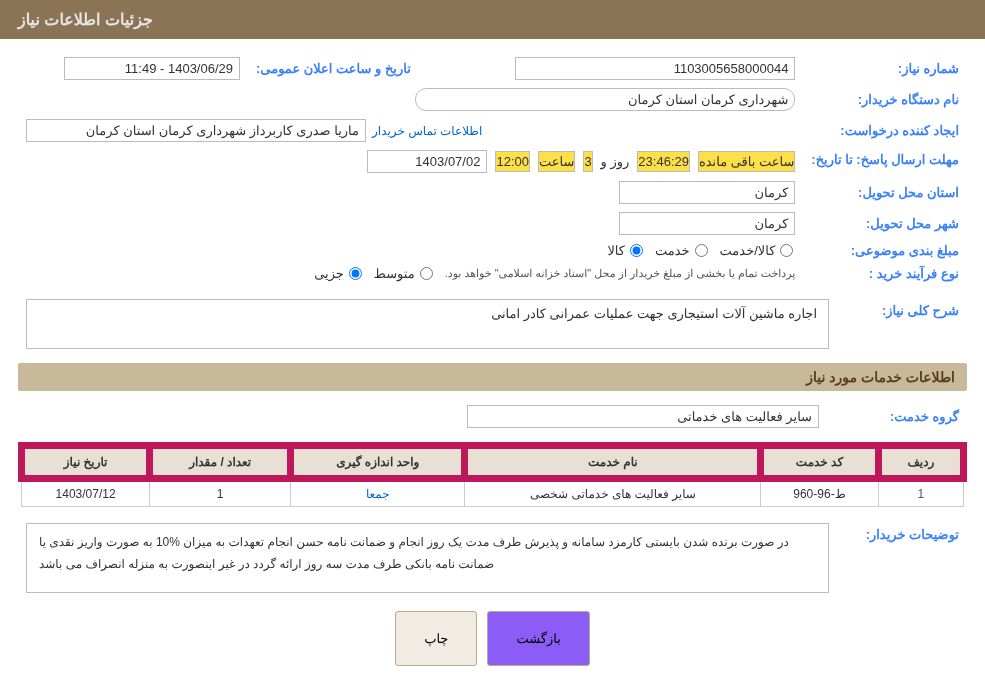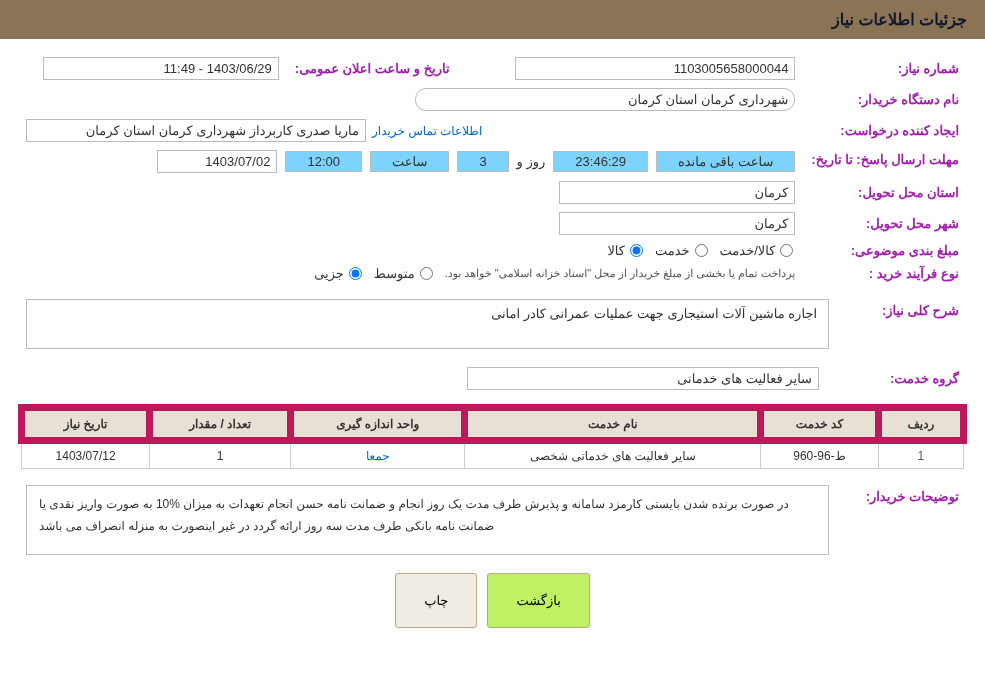--- a/index.html
+++ b/index.html
@@ -11,22 +11,22 @@
       color: #333;
     }
     .page-wrapper {
       max-width: 985px;
       margin: 0 auto;
       background: #fff;
       min-height: 691px;
     }
     .header-bar {
       background: #8B7355;
-      color: #0f172a;
-      text-align: right;
+      color: #e5e5e5;
+      text-align: left;
       padding: 10px 18px;
       font-size: 16px;
       font-weight: bold;
     }
     .main-content {
       padding: 14px 18px;
     }
     .section-title {
       background: #c8b99a;
       color: #5a3e1b;
@@ -39,42 +39,42 @@
     .info-table {
       width: 100%;
       border-collapse: collapse;
       margin-bottom: 10px;
     }
     .info-table td {
       padding: 4px 8px;
       vertical-align: middle;
     }
     .label-cell {
-      color: #a21caf;
+      color: #3b82f6;
       font-weight: bold;
       text-align: right;
       white-space: nowrap;
       width: 140px;
     }
     .value-cell {
       text-align: right;
     }
     .input-box {
       border: 1px solid #bbb;
       background: #fff;
       padding: 3px 6px;
       min-width: 120px;
       display: inline-block;
       text-align: right;
     }
     .input-wide {
       width: 280px;
     }
     .input-medium {
-      width: 236px;
+      width: 176px;
     }
     .input-small {
       width: 100px;
     }
     .contact-link {
       color: #0066cc;
       text-decoration: none;
       font-size: 12px;
     }
     .row-flex {
@@ -94,22 +94,22 @@
       gap: 3px;
     }
     .countdown-row {
       display: flex;
       align-items: center;
       gap: 8px;
       direction: rtl;
     }
     .countdown-box {
       border: 1px solid #bbb;
-      padding: 2px 21px;
-      background: #7dd3fc;
+      padding: 2px 0;
+      background: #fde047;
       font-size: 13px;
     }
     .description-box {
       border: 1px solid #bbb;
       background: #fff;
       padding: 6px 11px;
       min-height: 50px;
       text-align: right;
       direction: rtl;
       width: 100%;
@@ -158,21 +158,21 @@
     .btn {
       padding: 19px 28px;
       border: 1px solid #aaa;
       background: #f5f5f5;
       cursor: pointer;
       font-family: Tahoma, Arial, sans-serif;
       font-size: 13px;
       border-radius: 3px;
     }
     .btn-back {
-      background: #bef264;
+      background: #8b5cf6;
       border-color: #c0a882;
     }
     .btn-print {
       background: #f0ebe3;
       border-color: #c0a882;
     }
     input[type="radio"] {
       margin: 0 2px;
     }
   </style>
@@ -277,20 +277,21 @@
       <tbody>
           <tr>
         <td class="label-cell" style="vertical-align:top; padding-top:8px; width:130px;">شرح کلی نیاز:</td>
         <td>
           <div class="description-box">اجاره ماشین آلات استیجاری جهت عملیات عمرانی کادر امانی</div>
         </td>
       </tr>
     </tbody>
       </table>
 
+    <div class="section-title">اطلاعات خدمات مورد نیاز</div>
 
     <table class="info-table">
       <tbody>
           <tr>
         <td class="label-cell">گروه خدمت:</td>
         <td>
           <span class="input-box" style="width:352px;">سایر فعالیت های خدماتی</span>
         </td>
       </tr>
     </tbody>

